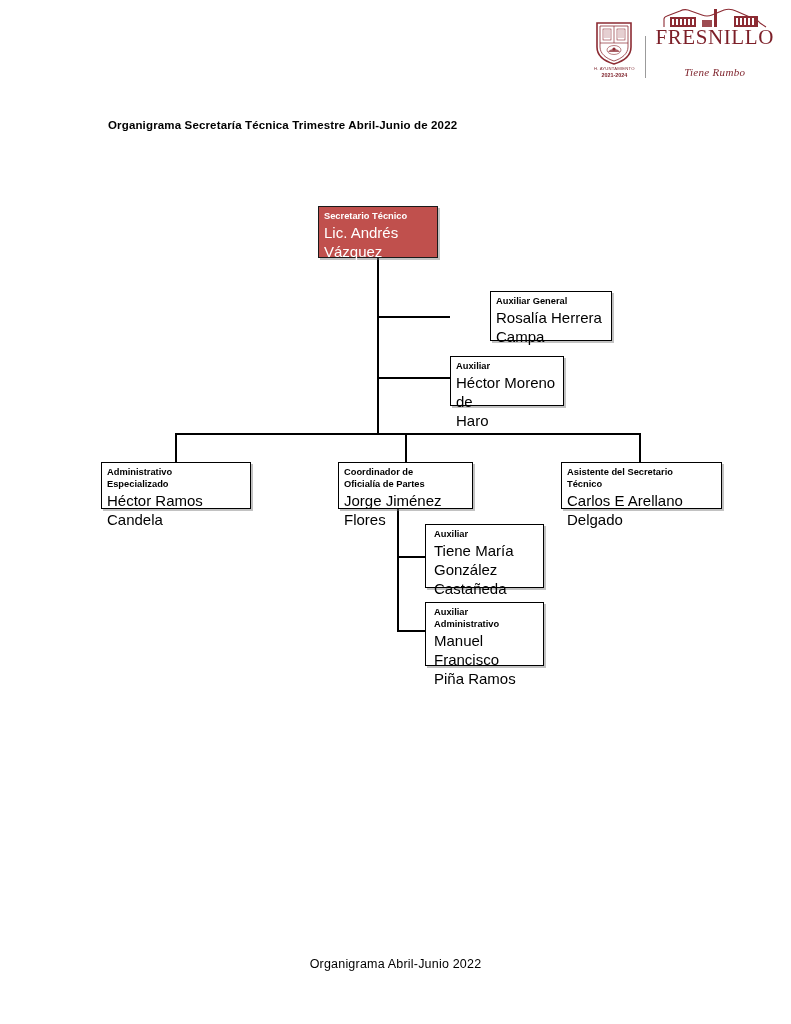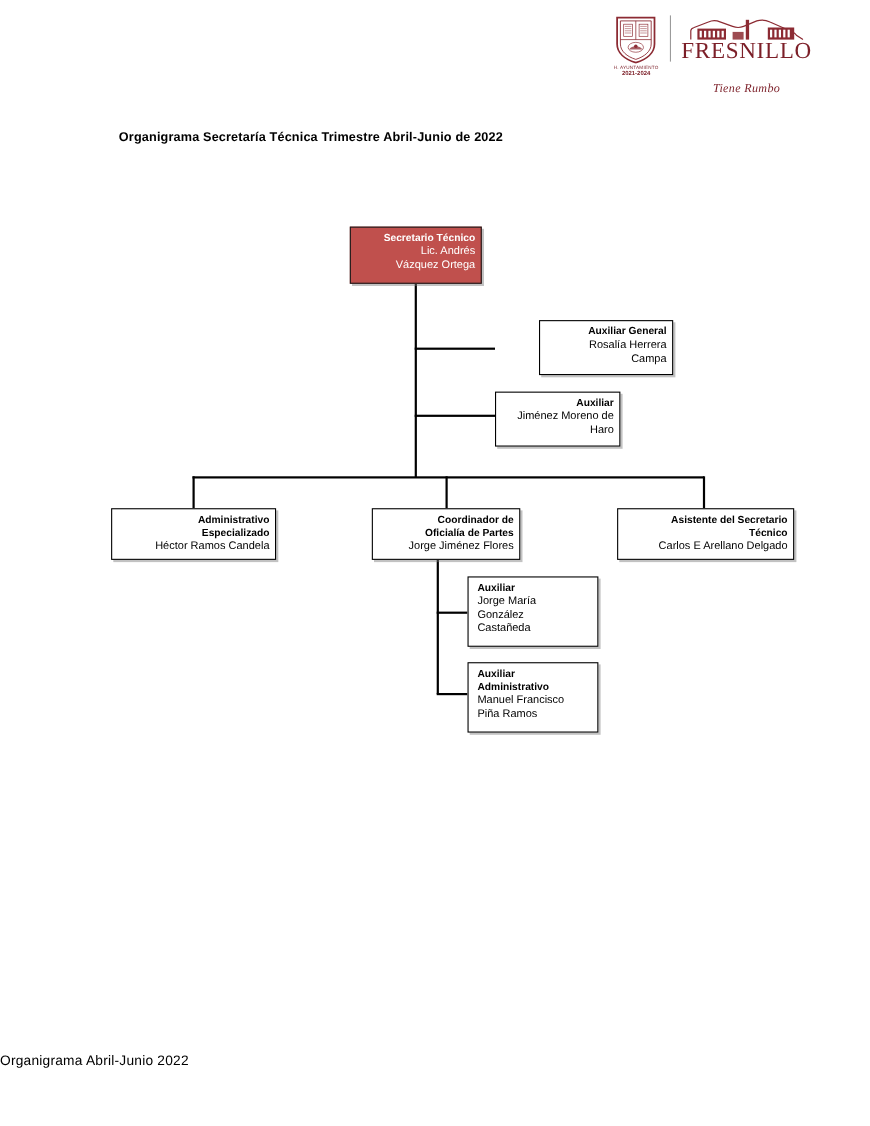--- a/index.html
+++ b/index.html
@@ -19,26 +19,26 @@
   .page {
     position: relative;
     width: 791px;
     height: 1024px;
     background: #ffffff;
   }
 
   
   .logo-area {
     position: absolute;
-    left: 556px;
+    left: 592px;
     top: 14px;
     width: 182px;
     height: 64px;
     display: flex;
-    align-items: flex-start;
+    align-items: flex-end;
     gap: 8px;
   }
   .shield-wrap {
     width: 52px;
     display: flex;
     flex-direction: column;
     align-items: center;
     justify-content: center;
   }
   .shield-svg { display: block; }
@@ -100,42 +100,43 @@
     white-space: nowrap;
     margin-top: 30px;
   }
 
   
   .doc-footer {
     position: absolute;
     left: 0;
     top: 957px;
     width: 791px;
+    text-align: center;
     font-size: 12.5px;
     letter-spacing: 0.2px;
   }
 
   
   .node {
     position: absolute;
     box-sizing: border-box;
     border: 1px solid #000000;
     background: #ffffff;
     box-shadow: 2px 2px 0 rgba(120,120,120,0.45);
     padding: 4px 5px;
-    text-align: right;
+    text-align: left;
     z-index: 3;
   }
   .node .role {
     font-size: 9.3px;
     font-weight: bold;
     line-height: 1.28;
   }
   .node .person {
-    font-size: 10px;
+    font-size: 15px;
     font-weight: normal;
     line-height: 1.28;
   }
   .node.root {
     background: #c0504d;
     border: 1px solid #1a1a1a;
     color: #ffffff;
   }
   .node.left-align {
     text-align: left;
@@ -230,21 +231,21 @@
   </div>
 
   <div class="node" style="left:450px; top:291px; width:122px; height:50px;margin-left:40px;">
     <div class="role">Auxiliar General</div>
     <div class="person">Rosalía Herrera</div>
     <div class="person">Campa</div>
   </div>
 
   <div class="node" style="left:450px; top:356px; width:114px; height:50px;">
     <div class="role">Auxiliar</div>
-    <div class="person">Jiménez Moreno de</div>
+    <div class="person">Héctor Moreno de</div>
     <div class="person">Haro</div>
   </div>
 
   <div class="node" style="left:101px; top:462px; width:150px; height:47px;">
     <div class="role">Administrativo</div>
     <div class="role">Especializado</div>
     <div class="person">Héctor Ramos Candela</div>
   </div>
 
   <div class="node" style="left:338px; top:462px; width:135px; height:47px;">
@@ -254,21 +255,21 @@
   </div>
 
   <div class="node" style="left:561px; top:462px; width:161px; height:47px;">
     <div class="role">Asistente del Secretario</div>
     <div class="role">Técnico</div>
     <div class="person">Carlos E Arellano Delgado</div>
   </div>
 
   <div class="node left-align" style="left:425px; top:524px; width:119px; height:64px;">
     <div class="role">Auxiliar</div>
-    <div class="person">Jorge María</div>
+    <div class="person">Tiene María</div>
     <div class="person">González</div>
     <div class="person">Castañeda</div>
   </div>
 
   <div class="node left-align" style="left:425px; top:602px; width:119px; height:64px;">
     <div class="role">Auxiliar</div>
     <div class="role">Administrativo</div>
     <div class="person">Manuel Francisco</div>
     <div class="person">Piña Ramos</div>
   </div>

